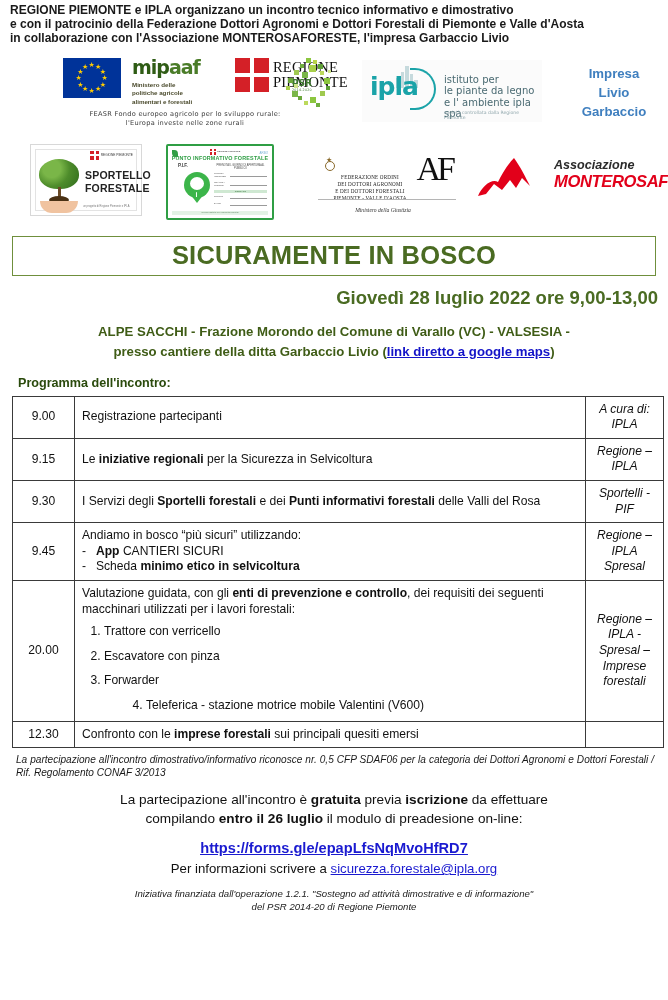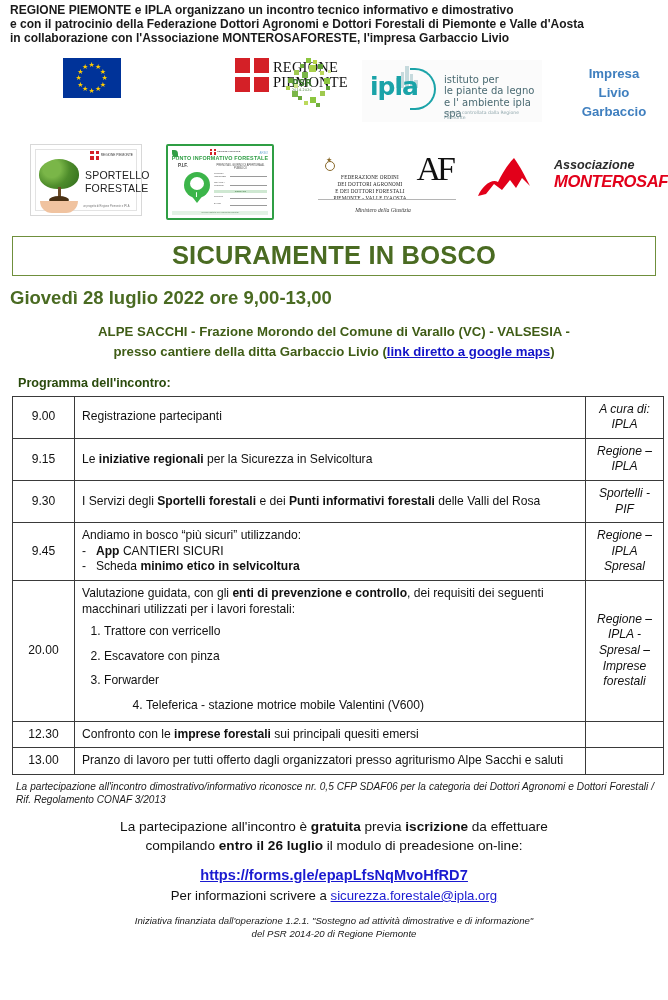--- a/index.html
+++ b/index.html
@@ -98,21 +98,21 @@
   .sp-rp { position: absolute; right: 8px; top: 6px; display:flex; align-items:center;}
   .sp-rp .sh { width: 9px; height: 9px; background: #d42027; position: relative;}
   .sp-rp .sh::after{content:"";position:absolute;left:3.5px;top:0;width:2px;height:9px;background:#fff;}
   .sp-rp .sh::before{content:"";position:absolute;top:3.5px;left:0;height:2px;width:9px;background:#fff;}
   .sp-rp .t { font-size: 3.2px; margin-left: 1.5px; color:#333; line-height:4px;}
   .sp-tree { position: absolute; left: 8px; top: 14px; }
   .sp-tree .crown { width: 40px; height: 30px; background: radial-gradient(circle at 32% 32%, #7ab648 0 26%, #4e8c2b 52%, #2f6b1c 100%); border-radius: 50% 50% 46% 46%; }
   .sp-tree .trunk { width: 3px; height: 11px; background: #6b4a26; margin: -2px auto 0; }
   .sp-tree .soil { width: 20px; height: 8px; background: #4a3114; border-radius: 50%; margin: -2px auto 0;}
   .sp-tree .hand { width: 38px; height: 12px; background: #f0c3a0; border-radius: 0 0 19px 19px; margin: -3px auto 0;}
-  .sp-text { position: absolute; left: 54px; top: 24px; font-size: 10.5px; line-height: 13px; font-weight: 400; color: #222; letter-spacing: .2px;}
+  .sp-text { position: absolute; left: 54px; top: 24px; font-size: 10.5px; line-height: 13px; font-weight: 700; color: #222; letter-spacing: .2px;}
   .sp-foot { position: absolute; left: 52px; bottom: 7px; font-size: 2.6px; color: #777;}
 
   
   .pif { left: 156px; top: 4px; width: 108px; height: 76px; background:#fff; border: 2px solid #2f9e44; border-radius: 2px;}
   .pif .hd { position: absolute; top: 9px; left: 0; right: 0; text-align: center; font-size: 5.4px; font-weight: 800; color: #2f9e44; letter-spacing: .2px;}
   .pif .rpm { position: absolute; top: 3px; left: 42px; display:flex; align-items:center;}
   .pif .rpm .sh { width:6px;height:6px;background:#d42027;position:relative;}
   .pif .rpm .sh::after{content:"";position:absolute;left:2.2px;top:0;width:1.4px;height:6px;background:#fff;}
   .pif .rpm .sh::before{content:"";position:absolute;top:2.2px;left:0;height:1.4px;width:6px;background:#fff;}
   .pif .rpm .t{font-size:2.3px;margin-left:1px;color:#333;line-height:3px;}
@@ -154,21 +154,21 @@
     border: 1.6px solid #6f8f3c;
     margin: 6px 2px 0 2px;
     height: 40px;
     display: flex; align-items: center; justify-content: center;
   }
   .title-box h1 {
     margin: 0; font-size: 25.5px; font-weight: 800; color: #4a6b22;
     letter-spacing: .2px;
   }
   .subtitle {
-    text-align: left; font-size: 18.5px; font-weight: 800; color: #4a6b22;
+    text-align: right; font-size: 18.5px; font-weight: 800; color: #4a6b22;
     margin-top: 11px;
   }
   .place {
     text-align: center; font-size: 13.2px; font-weight: 700; color: #3f5c16;
     line-height: 20px; margin-top: 13px;
   }
   .place .maps { color: #1414c8; text-decoration: underline; font-weight: 800;}
   .prog-label {
     font-size: 12.6px; font-weight: 700; color: #2a4a0c; margin: 14px 0 6px 8px;
   }
@@ -240,20 +240,28 @@
         <span class="eu-star" style="left: 36.7583px; top: 23px;">★</span>
         <span class="eu-star" style="left: 32px; top: 27.7583px;">★</span>
         <span class="eu-star" style="left: 25.5px; top: 29.5px;">★</span>
         <span class="eu-star" style="left: 19px; top: 27.7583px;">★</span>
         <span class="eu-star" style="left: 14.2417px; top: 23px;">★</span>
         <span class="eu-star" style="left: 12.5px; top: 16.5px;">★</span>
         <span class="eu-star" style="left: 14.2417px; top: 10px;">★</span>
         <span class="eu-star" style="left: 19px; top: 5.24167px;">★</span>
       </div>
 
+    <div class="lg mipaaf">
+      <div class="m-word"><span class="dark">mip</span><span>aaf</span></div>
+      <div class="m-sub">
+        <div>Ministero delle</div>
+        <div>politiche agricole</div>
+        <div>alimentari e forestali</div>
+      </div>
+    </div>
 
     <div class="lg rp">
       <div class="rp-shield">
         <span class="q q1"></span>
           <span class="q q2"></span>
           <span class="q q3"></span>
           <span class="q q4"></span>
         <span class="cross-v"></span>
           <span class="cross-h"></span>
       </div>
@@ -280,20 +288,24 @@
         <span class="sq" style="left: 12px; top: 33px; width: 6px; height: 6px; background: rgb(122, 182, 72);"></span>
         <span class="sq" style="left: 40px; top: 33px; width: 5px; height: 5px; background: rgb(159, 201, 79);"></span>
         <span class="sq" style="left: 18px; top: 38px; width: 4px; height: 4px; background: rgb(107, 167, 59);"></span>
         <span class="sq" style="left: 30px; top: 39px; width: 6px; height: 6px; background: rgb(140, 198, 63);"></span>
         <span class="sq" style="left: 24px; top: 43px; width: 4px; height: 4px; background: rgb(188, 217, 92);"></span>
         <span class="sq" style="left: 36px; top: 45px; width: 4px; height: 4px; background: rgb(111, 174, 62);"></span>
         <span class="sq" style="left: 14px; top: 26px; width: 4px; height: 4px; background: rgb(207, 228, 138);"></span>
         <span class="sq" style="left: 48px; top: 12px; width: 3px; height: 3px; background: rgb(207, 228, 138);"></span>
       </div>
 
+    <div class="feasr">
+      <div>FEASR Fondo europeo agricolo per lo sviluppo rurale:</div>
+      <div>l'Europa investe nelle zone rurali</div>
+    </div>
 
     <div class="lg ipla-box">
       <div class="ipla-bars" id="iplabars">
           <i style="left: 0px; top: 12px; height: 10px;"></i>
           <i style="left: 4.6px; top: 6px; height: 16px;"></i>
           <i style="left: 9.2px; top: 0px; height: 22px;"></i>
           <i style="left: 13.8px; top: 8px; height: 14px;"></i>
           <i style="left: 18.4px; top: 14px; height: 8px;"></i>
         </div>
       <div class="ipla-mark">ipla</div>
@@ -451,25 +463,20 @@
               <li>Forwarder</li>
               <li>Teleferica - stazione motrice mobile Valentini (V600)</li>
             </ol></td>
           <td class="who">Regione –<br>IPLA -<br>Spresal –<br>Imprese<br>forestali</td>
         </tr>
         <tr>
           <td class="time">12.30</td>
           <td class="desc">Confronto con le <b>imprese forestali</b> sui principali quesiti emersi</td>
           <td class="who"></td>
         </tr>
-        <tr>
-          <td class="time">13.00</td>
-          <td class="desc"><span class="just">Pranzo di lavoro per tutti offerto dagli organizzatori presso agriturismo Alpe Sacchi e saluti</span></td>
-          <td class="who"></td>
-        </tr>
       </tbody>
   </table>
 
   <div class="cfp">La partecipazione all'incontro dimostrativo/informativo riconosce nr. 0,5 CFP SDAF06 per la categoria dei Dottori Agronomi e Dottori Forestali / Rif. Regolamento CONAF 3/2013</div>
 
   <div class="signup">
     <div>
       <span>La partecipazione all'incontro è </span><b>gratuita</b><span> previa </span><b>iscrizione</b><span> da effettuare</span>
     </div>
     <div>

